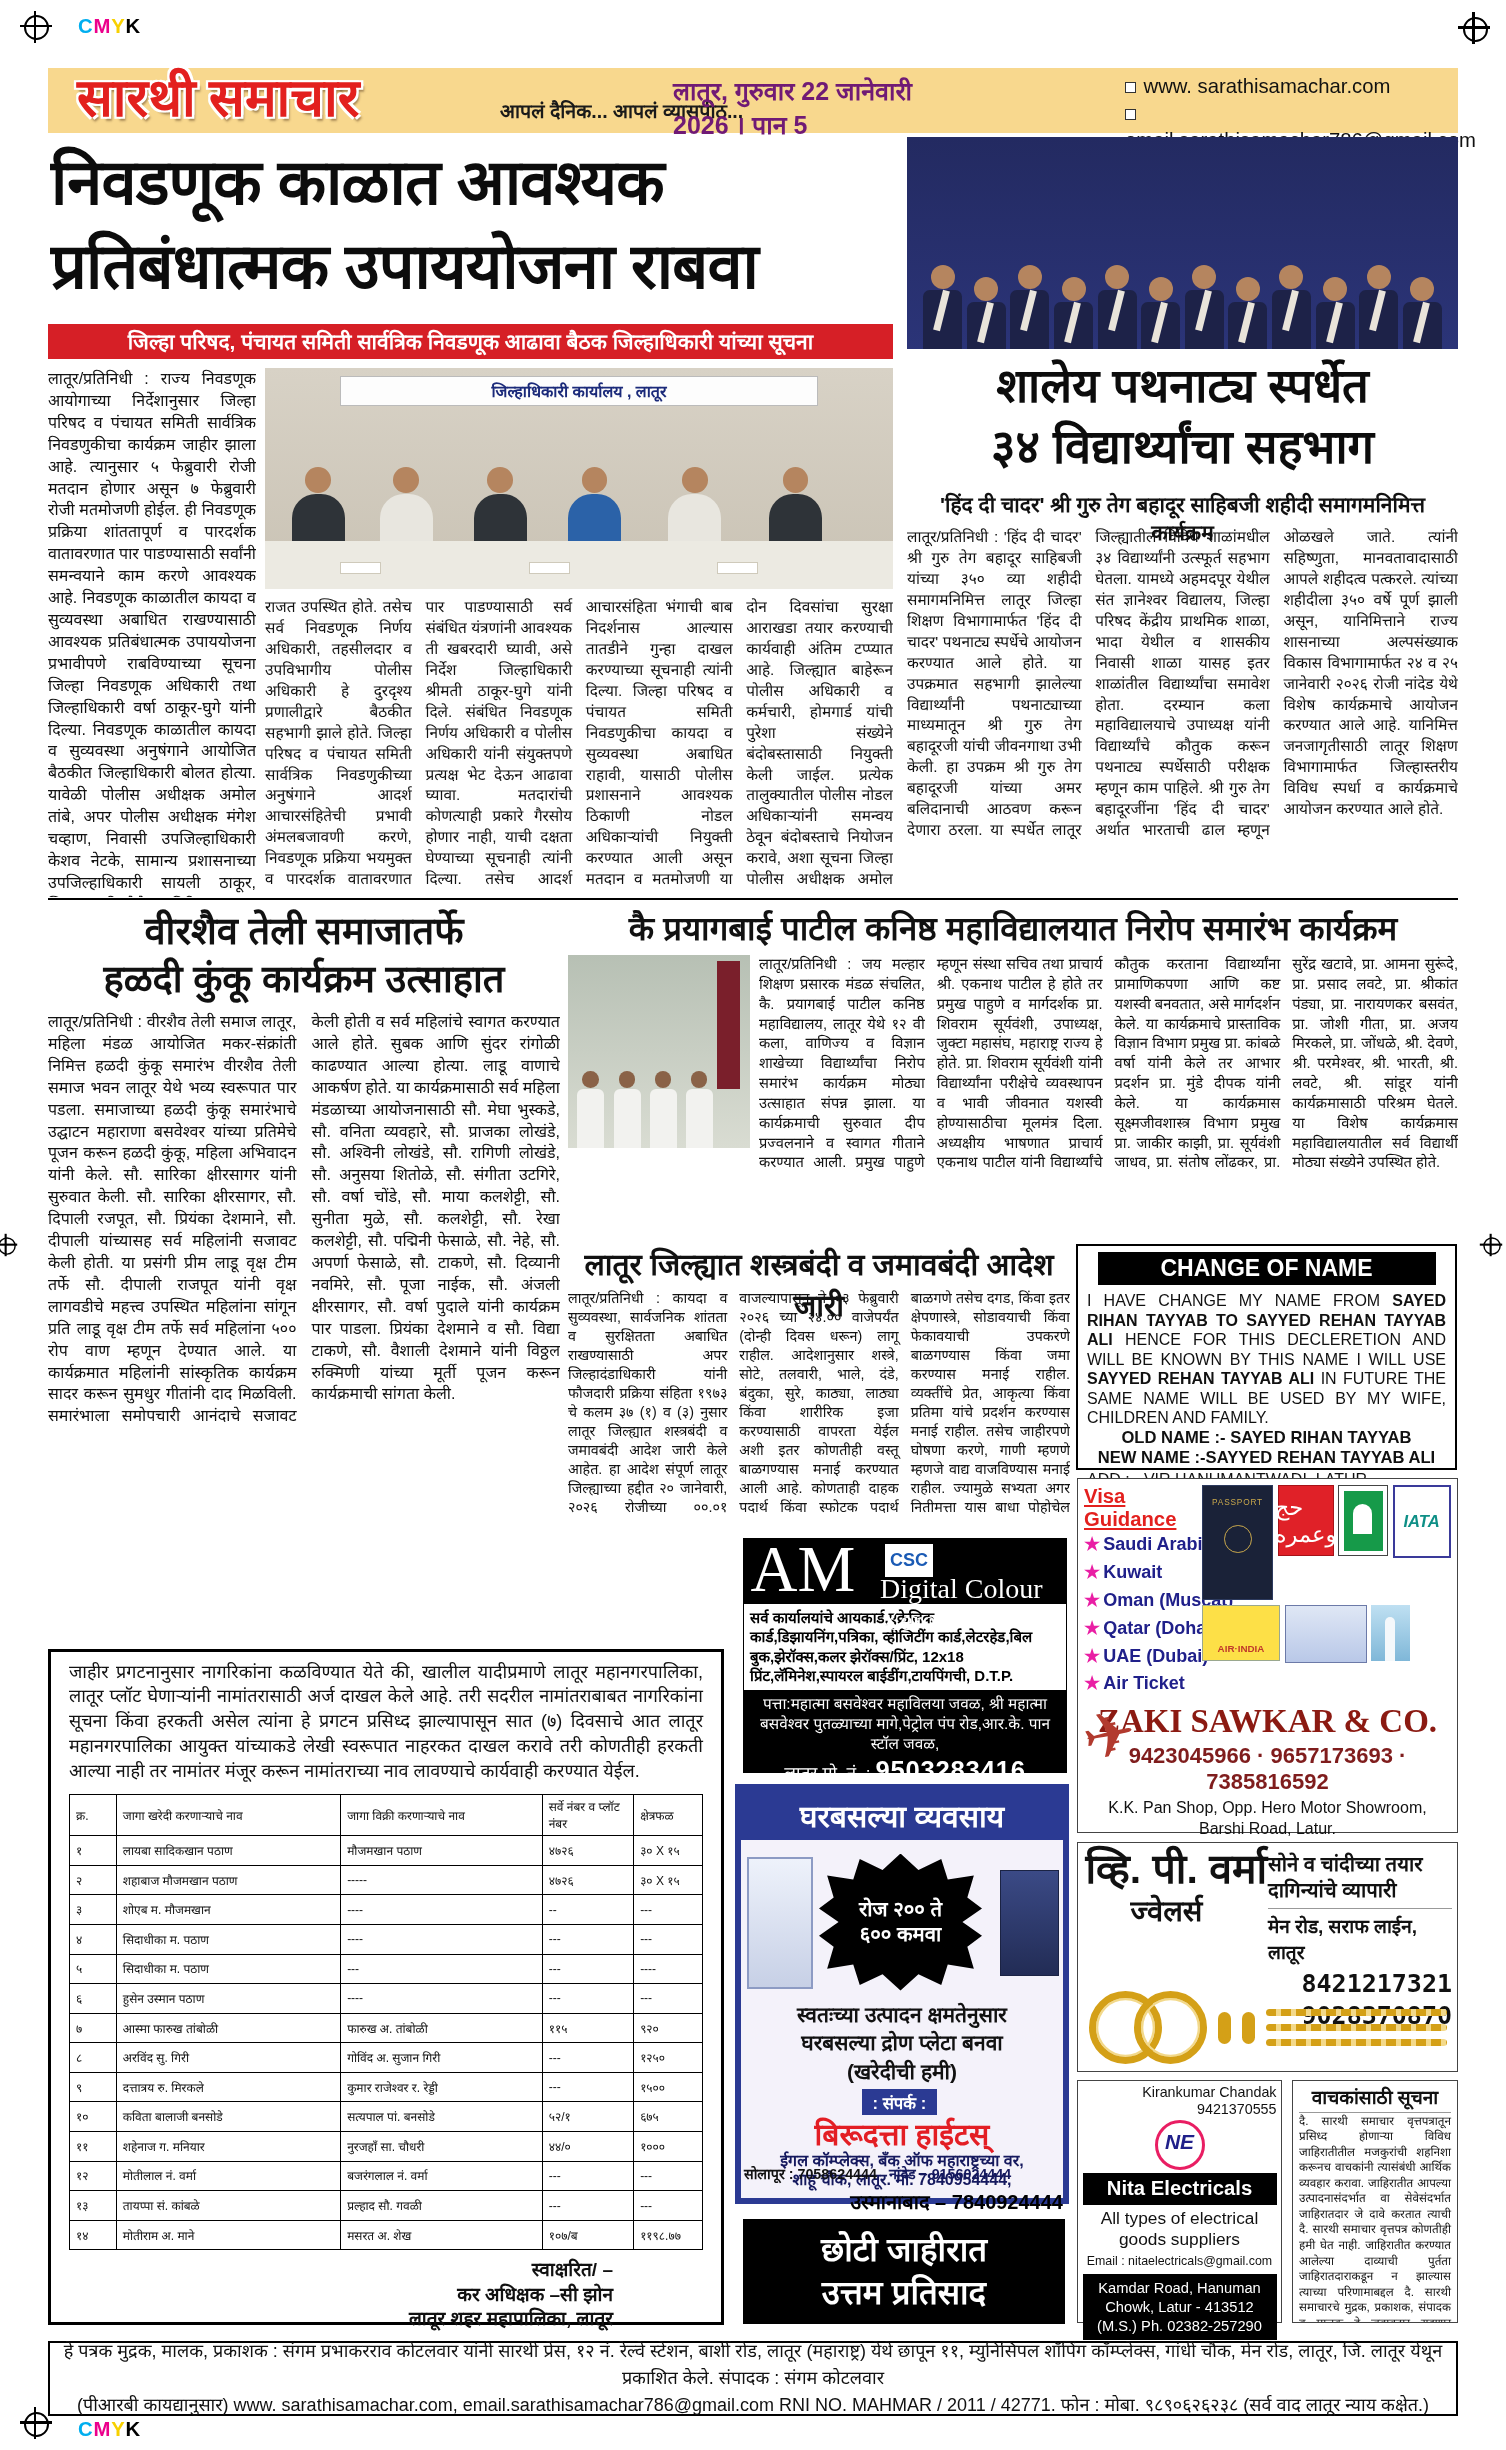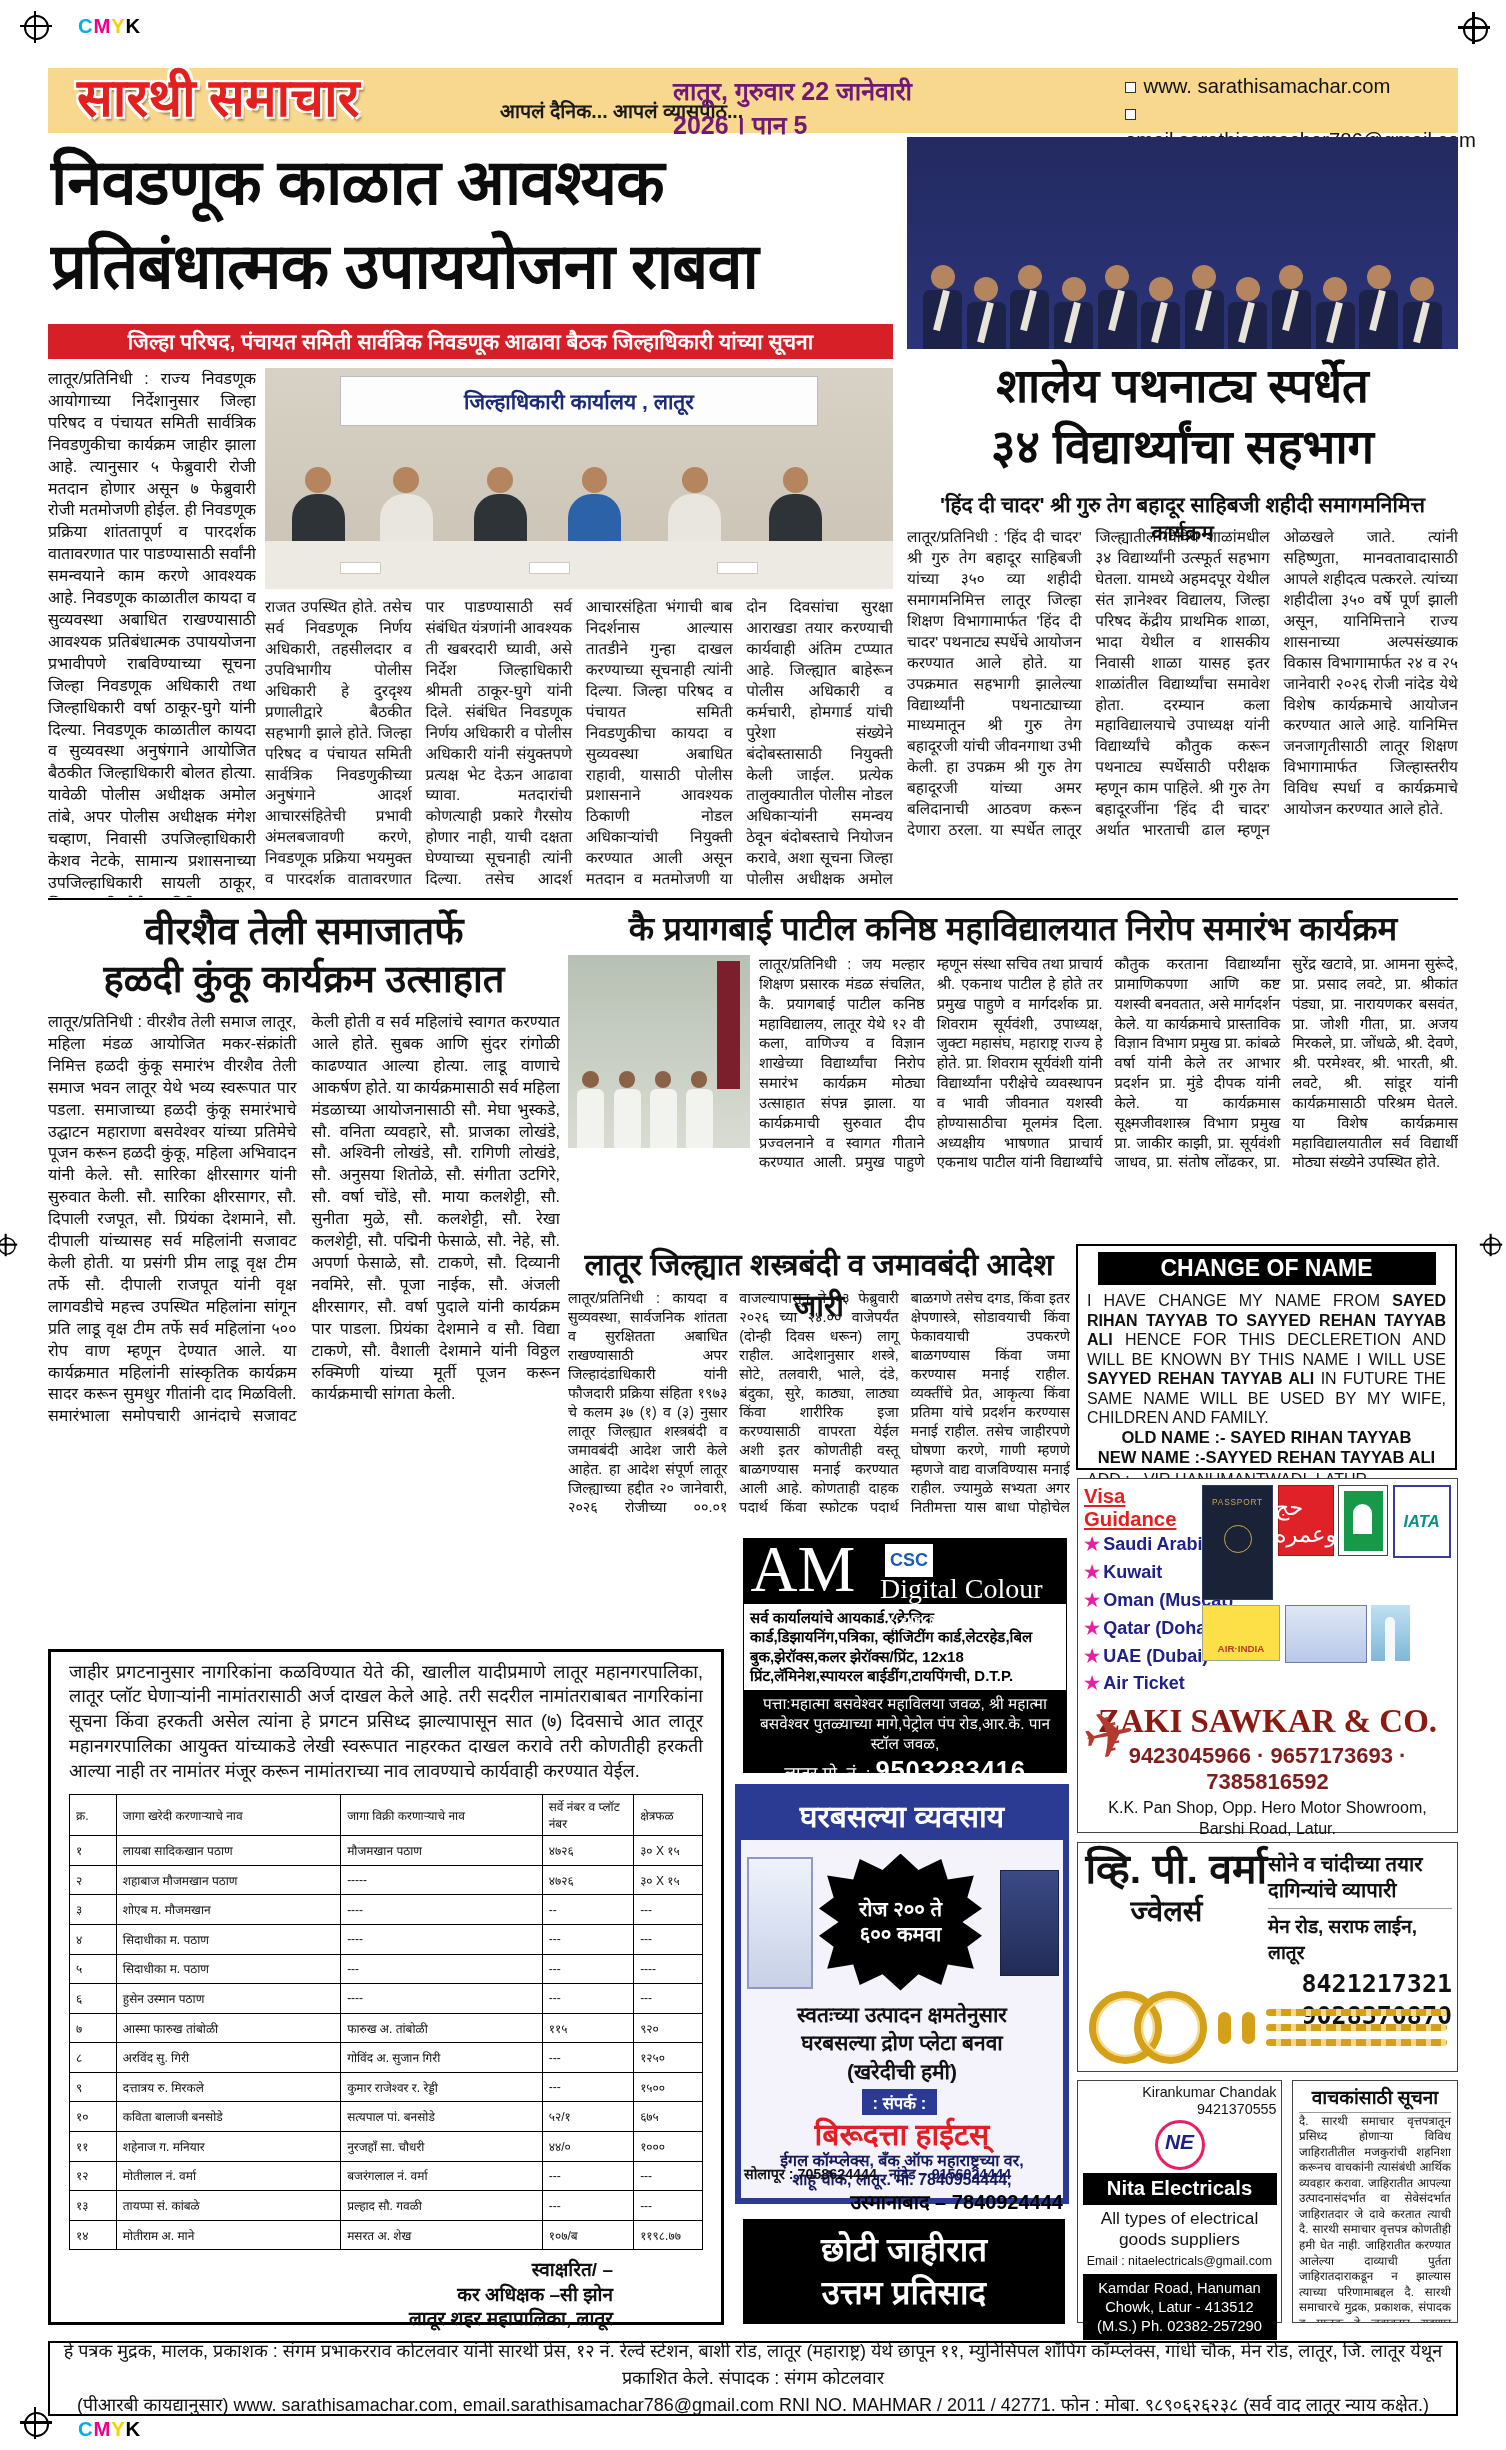--- a/index.html
+++ b/index.html
@@ -27,21 +27,21 @@
   .mh-contact{position:absolute;left:1077px;top:4.5px;font-size:20.3px;color:#111;line-height:1.35;}
   .sqb{display:inline-block;width:9px;height:9px;border:1.5px solid #333;margin-right:7.5px;background:#fff;}
 
   
   .lead-h{left:51px;top:140px;width:844px;font-size:63px;line-height:1.34;font-weight:900;color:#0c0c0c;letter-spacing:-0.8px;}
   .lead-kicker{left:48px;top:324px;width:845px;height:35px;background:#d61f26;color:#fff;
     font-size:21px;font-weight:bold;text-align:center;line-height:35px;}
   .a1-col1{left:48px;top:368px;width:208px;height:529px;font-size:16px;line-height:1.37;}
   .a1-photo{left:265px;top:368px;width:628px;height:221px;background:linear-gradient(#d8d2c6,#c9c2b4);}
   .a1-photo .banner{position:absolute;left:12%;right:12%;top:7.5px;background:#fdfdfd;color:#1b2a7a;
-    font-size:21px;font-weight:bold;text-align:center;padding:10px 0;border:0.8px solid #bbb;}
+    font-size:16px;font-weight:bold;text-align:center;padding:3px 0;border:0.8px solid #bbb;}
   .a1-photo .table{position:absolute;left:0;right:0;bottom:0;height:48px;background:#eceae2;}
   .a1-photo .paper{position:absolute;bottom:15px;width:39px;height:10.5px;background:#fff;border:0.8px solid #cfcabb;}
   .person{position:absolute;bottom:45px;width:56px;display:flex;flex-direction:column;align-items:center;}
   .person .head{width:25.6px;height:25.6px;border-radius:50%;background:#b5855f;}
   .person .torso{width:53px;height:50px;border-radius:24px 24px 0 0;background:#2e3338;margin-top:1.5px;}
   .person.blue .torso{background:#2b62a8;}
   .person.white .torso{background:#e8e6df;}
   .a1-body{left:265px;top:597px;width:628px;height:300px;column-count:4;column-gap:13.6px;font-size:15.4px;line-height:1.36;}
 
   

